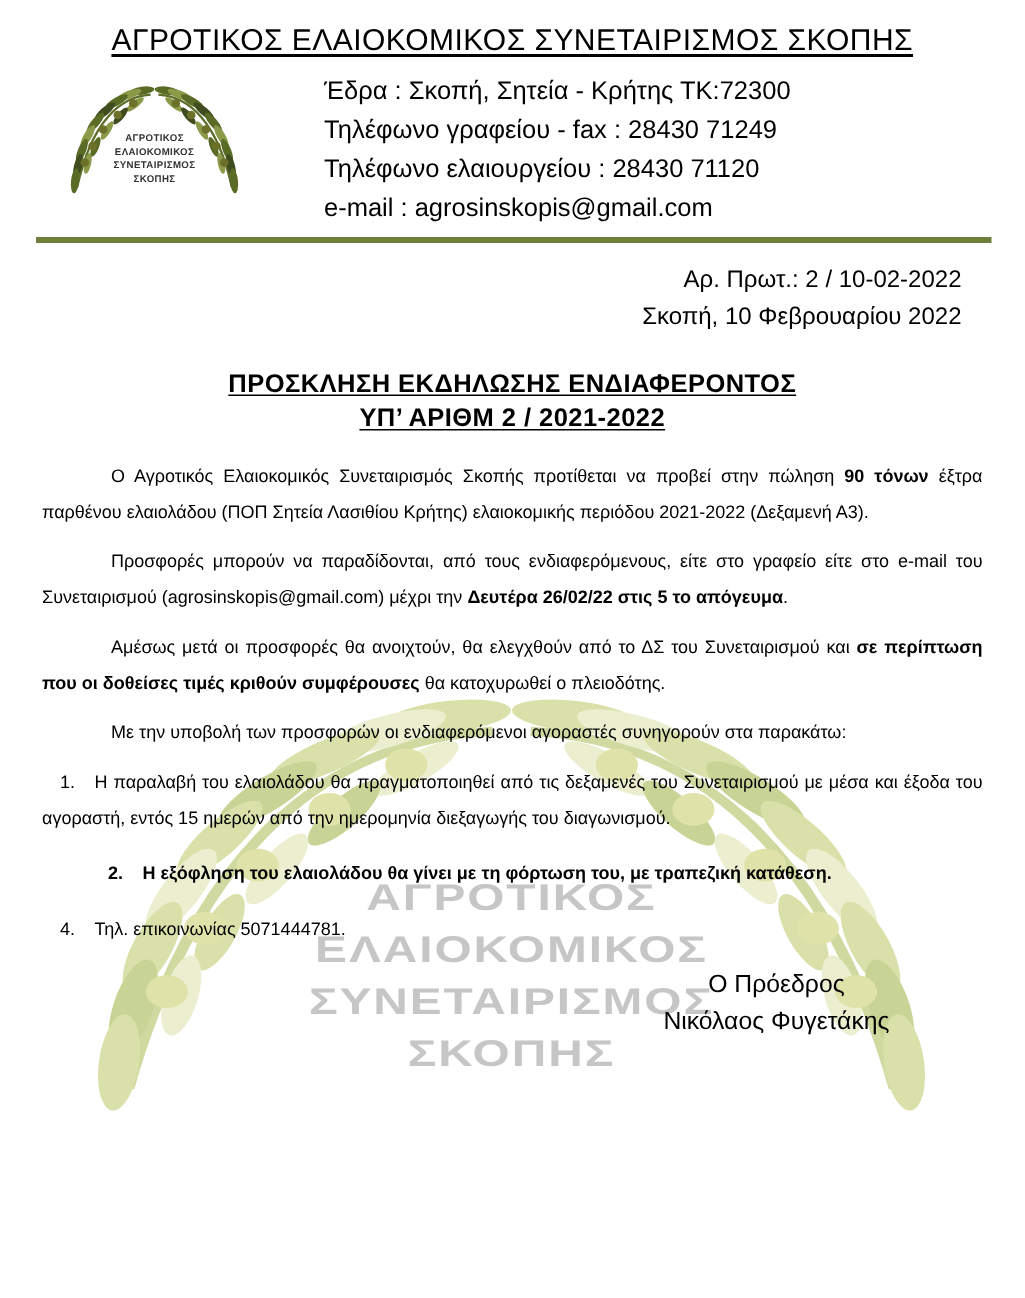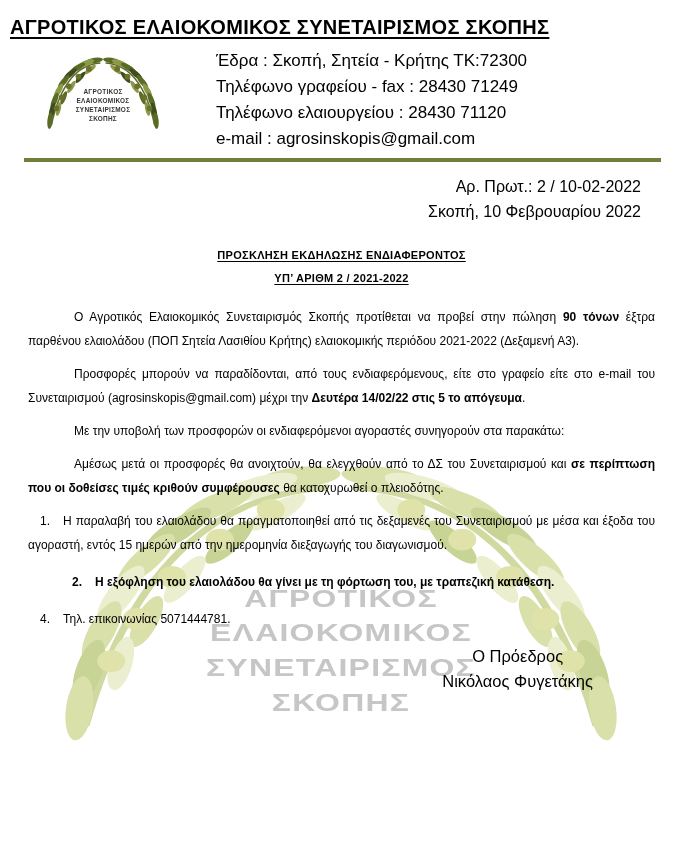--- a/index.html
+++ b/index.html
@@ -41,21 +41,22 @@
     font-weight: bold;
     font-size: 10px;
     letter-spacing: 0.4px;
   }
 
   .content { position: relative; z-index: 1; }
 
   
   .doc-title {
     margin: 16px 10px 8px 10px;
-    font-weight: bold;
+    text-align: center;
+    font-weight: normal;
     font-size: 20px;
     letter-spacing: 0.3px;
     text-decoration: underline;
     text-underline-offset: 3px;
   }
   .header-row {
     display: flex;
     align-items: flex-start;
     padding: 0 24px 0 32px;
   }
@@ -82,21 +83,21 @@
     font-size: 16px;
     line-height: 25px;
     text-align: right;
   }
 
   
   .subject {
     margin-top: 20px;
     text-align: center;
     font-weight: bold;
-    font-size: 11px;
+    font-size: 17px;
     line-height: 23px;
     letter-spacing: 0.3px;
   }
   .subject-line { text-decoration: underline; text-underline-offset: 2px; }
 
   
   .body-text {
     margin-top: 15px;
     padding: 0 28px;
     font-size: 12px;
@@ -187,23 +188,23 @@
     <div>Σκοπή, 10 Φεβρουαρίου 2022</div>
   </div>
 
   <div class="subject">
     <div class="subject-line">ΠΡΟΣΚΛΗΣΗ ΕΚΔΗΛΩΣΗΣ ΕΝΔΙΑΦΕΡΟΝΤΟΣ</div>
     <div class="subject-line">ΥΠ’ ΑΡΙΘΜ 2 / 2021-2022</div>
   </div>
 
   <div class="body-text">
     <p class="para"><span>Ο Αγροτικός Ελαιοκομικός Συνεταιρισμός Σκοπής προτίθεται να προβεί στην πώληση </span><span style="font-weight: bold;">90 τόνων</span><span> έξτρα παρθένου ελαιολάδου (ΠΟΠ Σητεία Λασιθίου Κρήτης) ελαιοκομικής περιόδου 2021-2022 (Δεξαμενή Α3).</span></p>
-    <p class="para"><span>Προσφορές μπορούν να παραδίδονται, από τους ενδιαφερόμενους, είτε στο γραφείο είτε στο e-mail του Συνεταιρισμού (agrosinskopis@gmail.com) μέχρι την </span><span style="font-weight: bold;">Δευτέρα 14/02/22 στις 5 το απόγευμα</span><span>.</span></p>
+    <p class="para"><span>Προσφορές μπορούν να παραδίδονται, από τους ενδιαφερόμενους, είτε στο γραφείο είτε στο e-mail του Συνεταιρισμού (agrosinskopis@gmail.com) μέχρι την </span><span style="font-weight: bold;">Δευτέρα 26/02/22 στις 5 το απόγευμα</span><span>.</span></p>
+    <p class="para"><span>Αμέσως μετά οι προσφορές θα ανοιχτούν, θα ελεγχθούν από το ΔΣ του Συνεταιρισμού και </span><span style="font-weight: bold;">σε περίπτωση που οι δοθείσες τιμές κριθούν συμφέρουσες</span><span> θα κατοχυρωθεί ο πλειοδότης.</span></p>
     <p class="para"><span>Με την υποβολή των προσφορών οι ενδιαφερόμενοι αγοραστές συνηγορούν στα παρακάτω:</span></p>
-    <p class="para"><span>Αμέσως μετά οι προσφορές θα ανοιχτούν, θα ελεγχθούν από το ΔΣ του Συνεταιρισμού και </span><span style="font-weight: bold;">σε περίπτωση που οι δοθείσες τιμές κριθούν συμφέρουσες</span><span> θα κατοχυρωθεί ο πλειοδότης.</span></p>
 
     <p class="list-item"><span class="li-num">1.</span><span class="li-gap"></span><span><span>Η παραλαβή του ελαιολάδου θα πραγματοποιηθεί από τις δεξαμενές του Συνεταιρισμού με μέσα και έξοδα του αγοραστή, εντός 15 ημερών από την ημερομηνία διεξαγωγής του διαγωνισμού.</span></span></p>
     <p class="list-item bold"><span class="li-num">2.</span><span class="li-gap"></span><span><span style="font-weight: bold;">Η εξόφληση του ελαιολάδου θα γίνει με τη φόρτωση του, με τραπεζική κατάθεση.</span></span></p>
     <p class="list-item"><span class="li-num">4.</span><span class="li-gap"></span><span><span>Τηλ. επικοινωνίας 5071444781.</span></span></p>
   </div>
 
   <div class="signature">
     <div>Ο Πρόεδρος</div>
     <div>Νικόλαος Φυγετάκης</div>
   </div>

